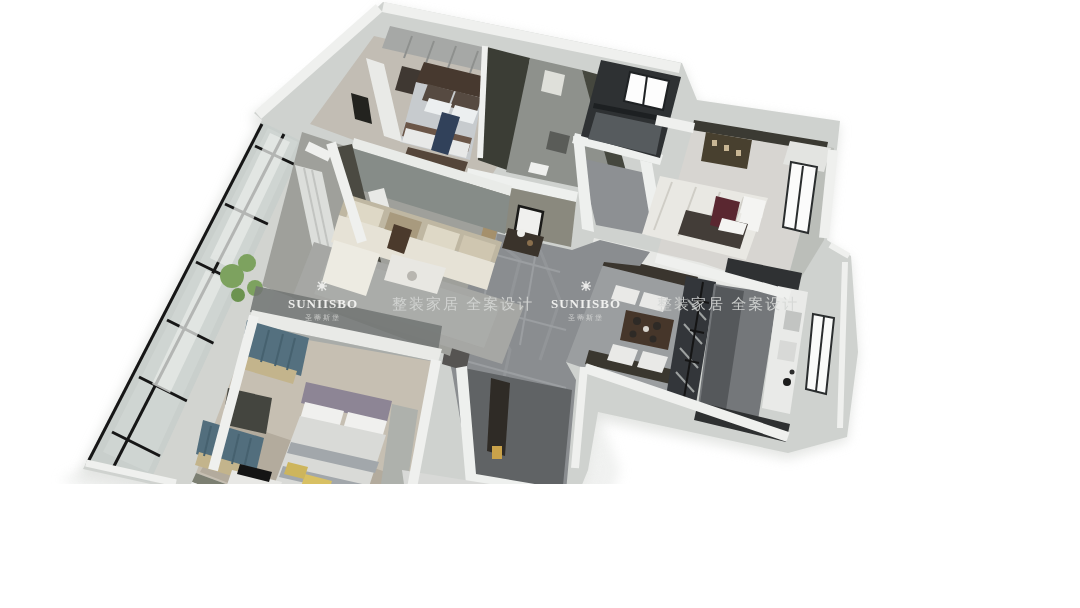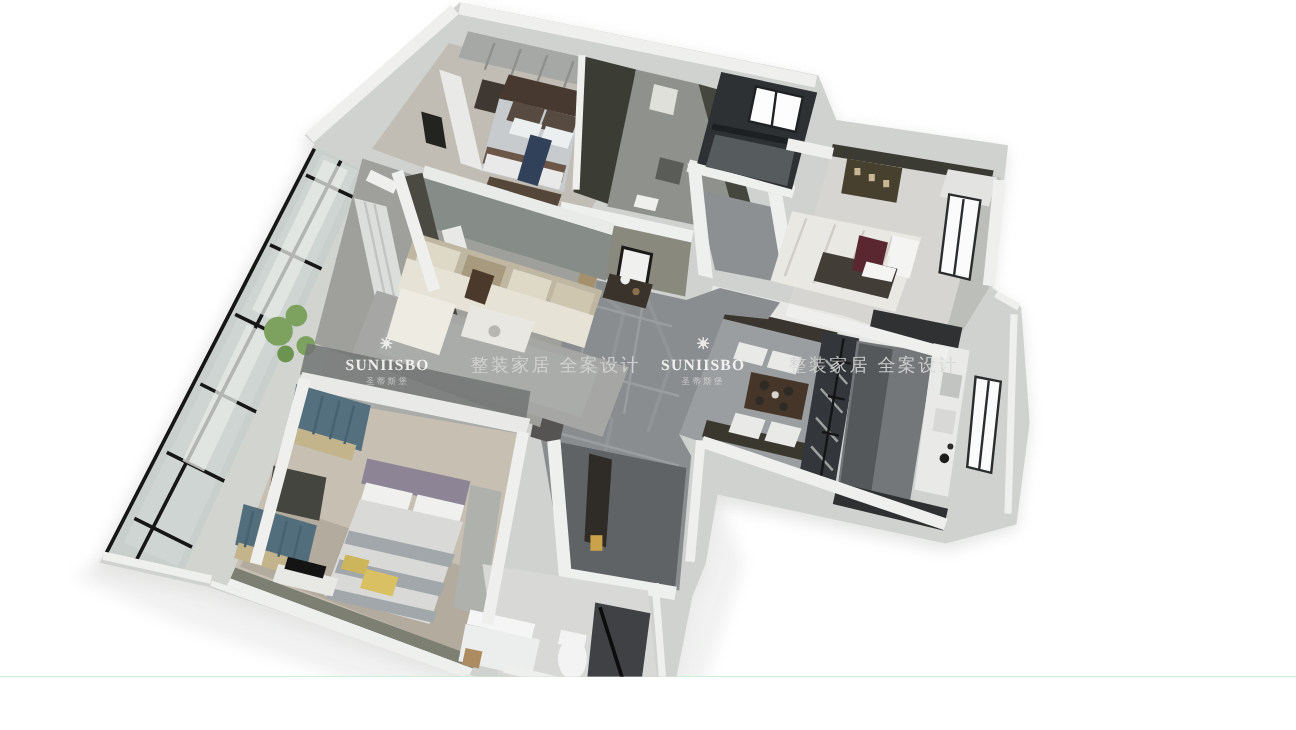--- a/index.html
+++ b/index.html
@@ -1,16 +1,16 @@
 <!DOCTYPE html>
 <html><head>
 <meta charset="utf-8">
 <style>
   html,body{margin:0;padding:0;background:#ffffff;}
-  .page{width:1080px;height:564px;position:relative;overflow:hidden;background:#22c55e;font-family:"Liberation Sans",sans-serif;}
+  .page{width:1080px;height:484px;position:relative;overflow:hidden;background:#7dd3fc;font-family:"Liberation Sans",sans-serif;}
   svg{display:block;}
 </style>
 </head>
 <body>
 <div class="page">
 <svg width="1080" height="608" viewBox="0 0 1080 608" xmlns="http://www.w3.org/2000/svg">
 <defs>
   <filter id="soft" x="-30%" y="-30%" width="160%" height="160%">
           <feGaussianBlur stdDeviation="6"></feGaussianBlur>
         </filter>

